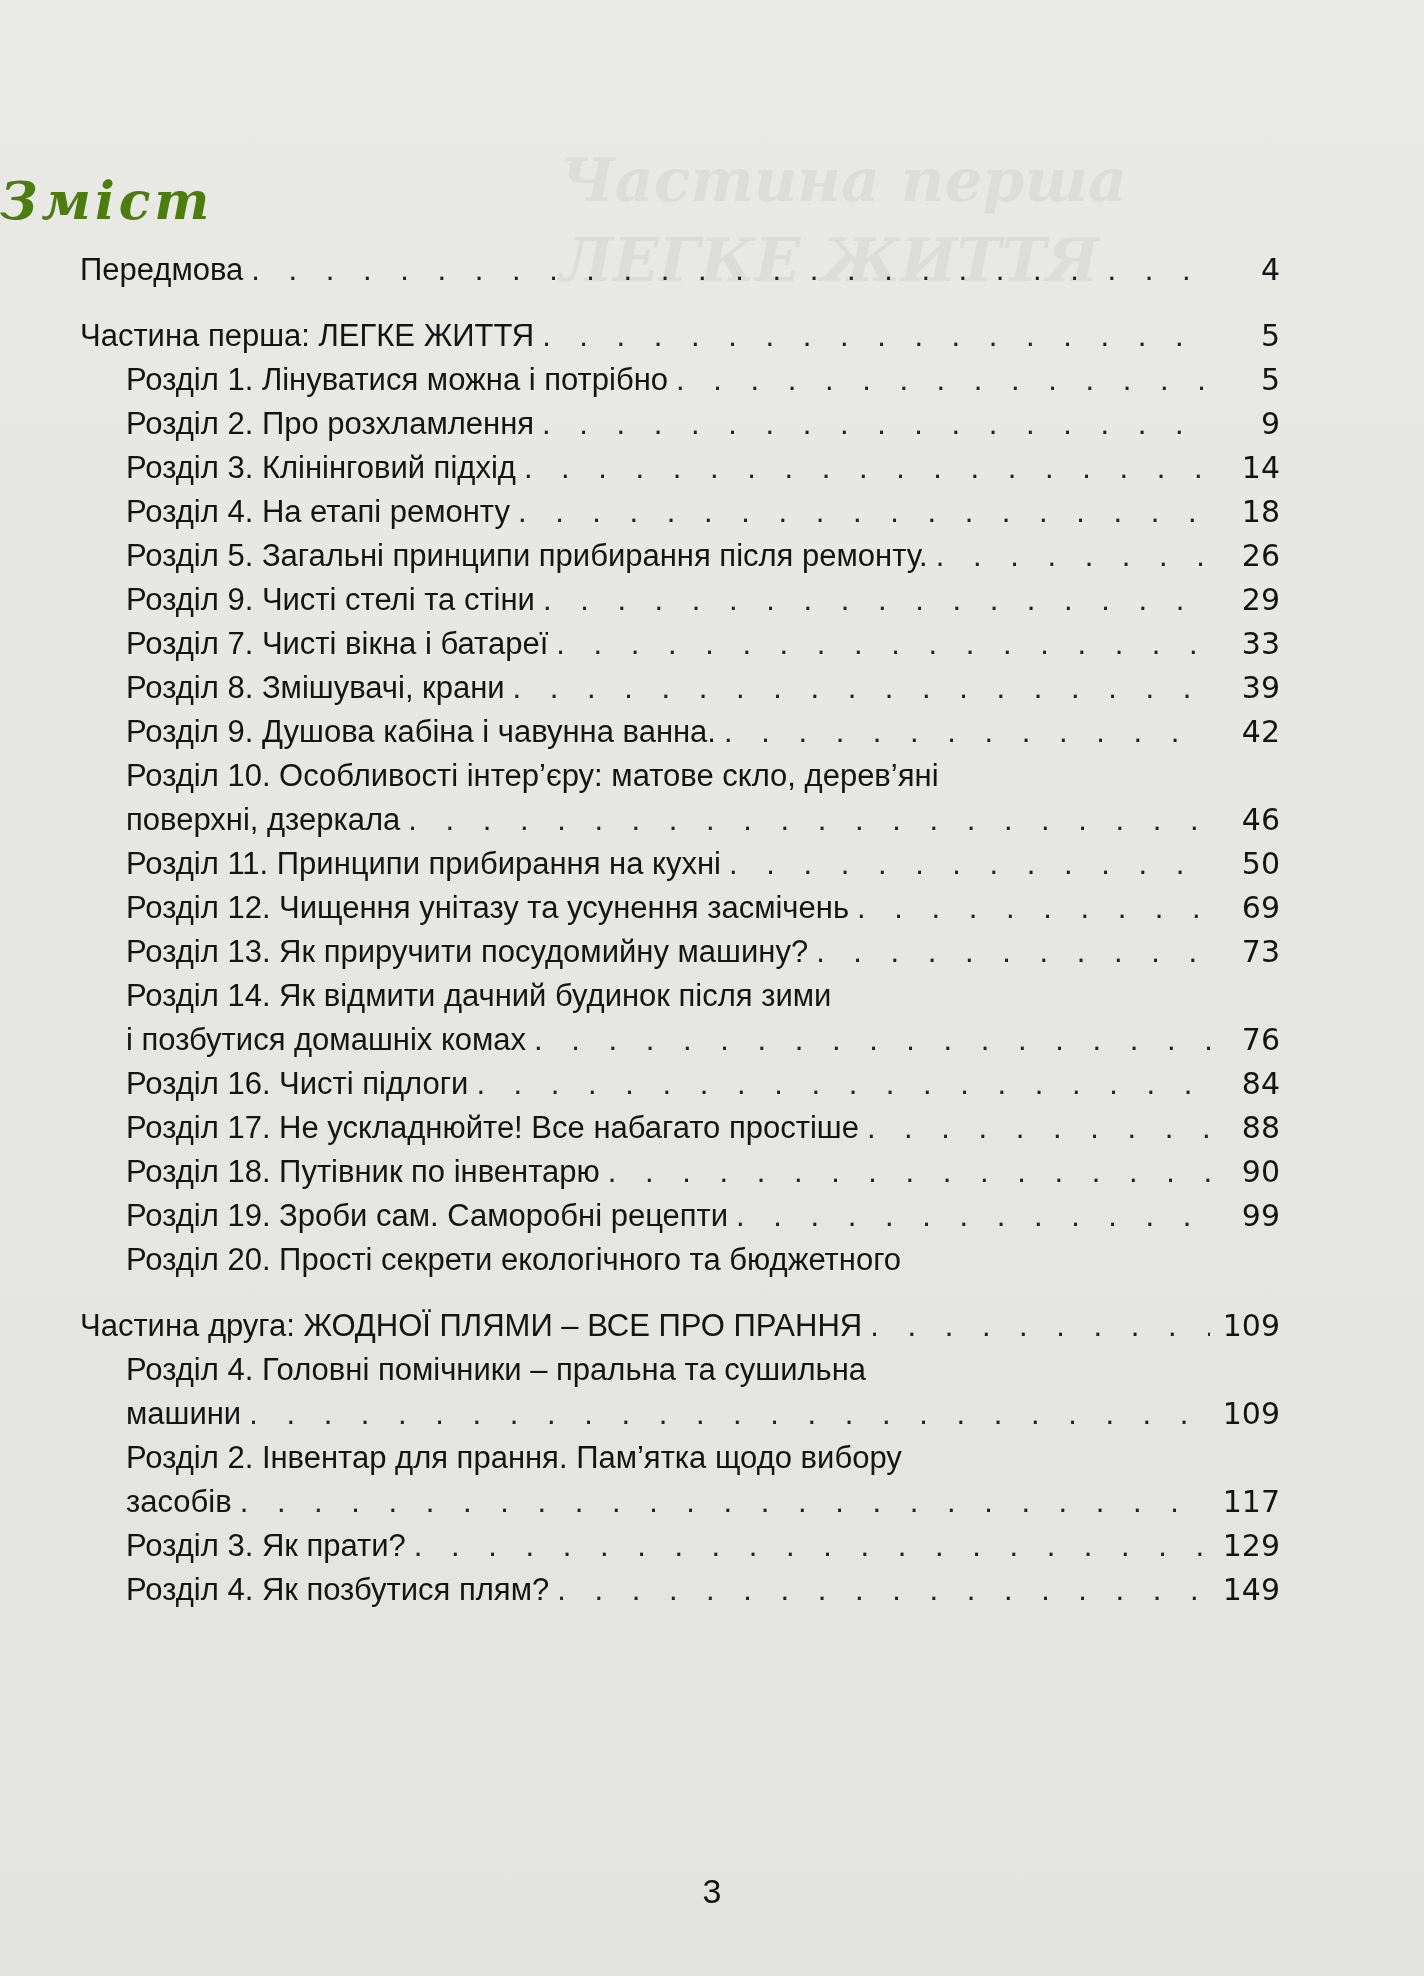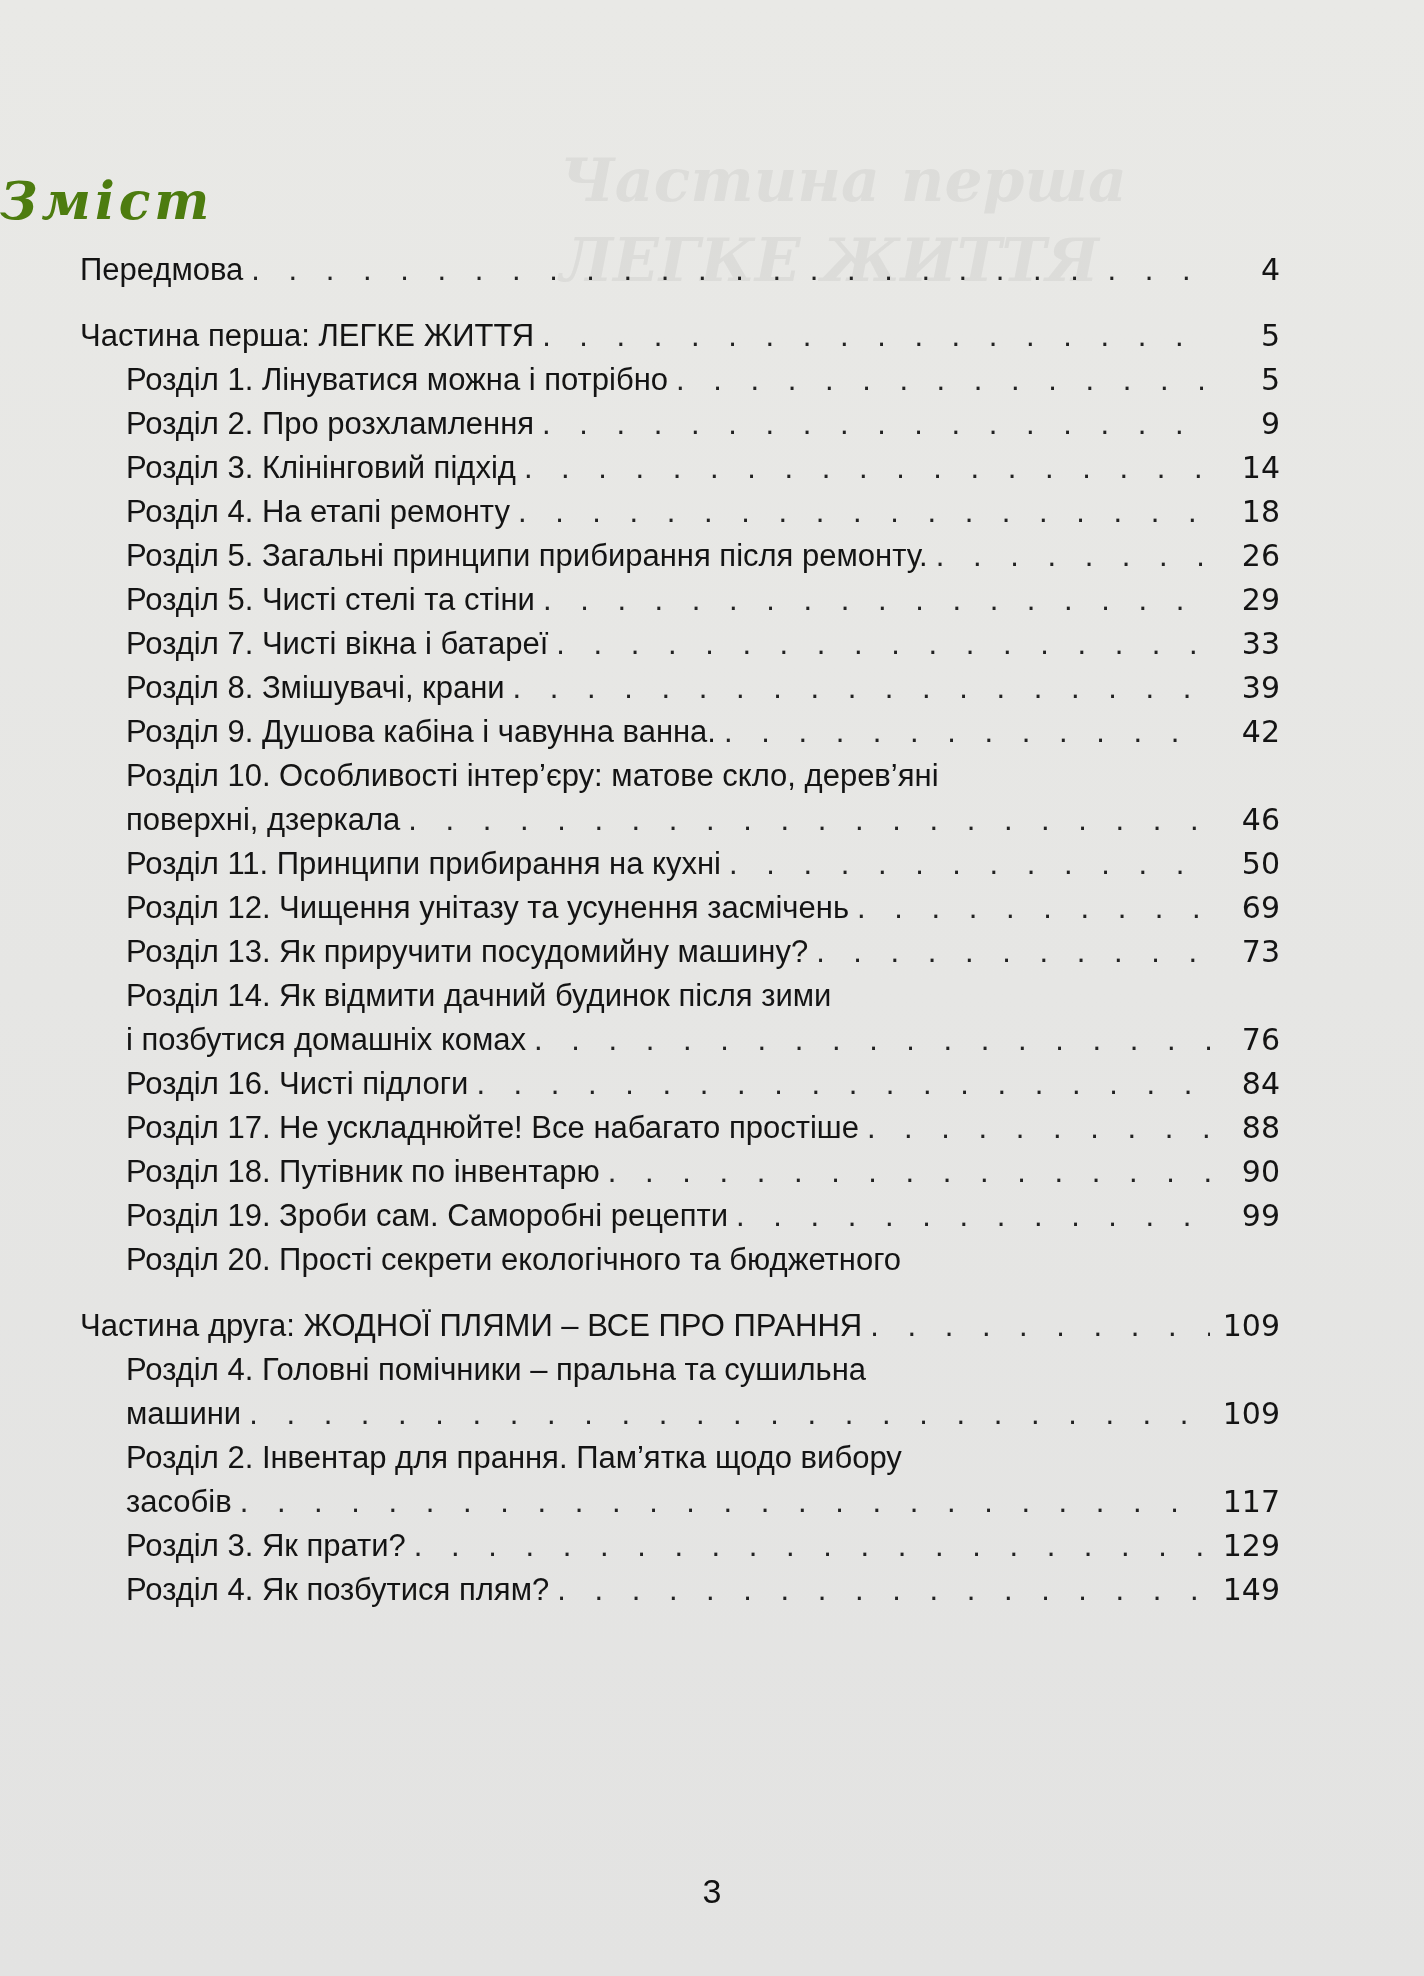--- a/index.html
+++ b/index.html
@@ -98,21 +98,21 @@
     </div>
     <div class="entry sub">
       <div class="row">
         <span class="label">Розділ 5. Загальні принципи прибирання після ремонту.</span>
         <span class="leader"></span>
         <span class="page">26</span>
       </div>
     </div>
     <div class="entry sub">
       <div class="row">
-        <span class="label">Розділ 5. Чисті стелі та стіни</span>
+        <span class="label">Розділ 9. Чисті стелі та стіни</span>
         <span class="leader"></span>
         <span class="page">29</span>
       </div>
     </div>
     <div class="entry sub">
       <div class="row">
         <span class="label">Розділ 7. Чисті вікна і батареї</span>
         <span class="leader"></span>
         <span class="page">33</span>
       </div>

